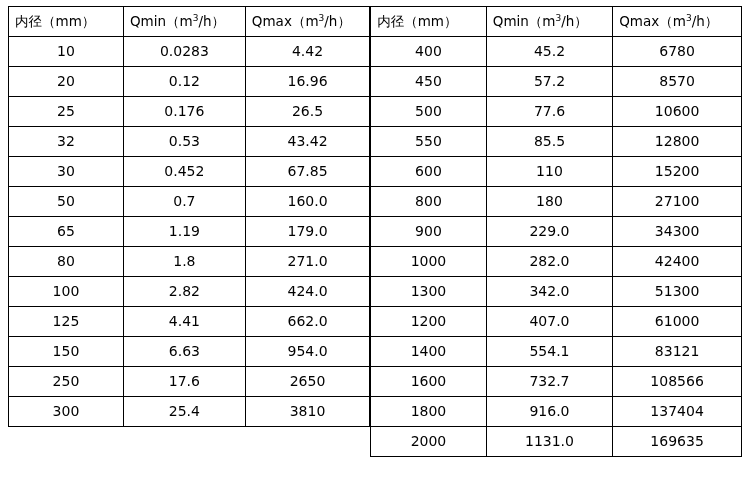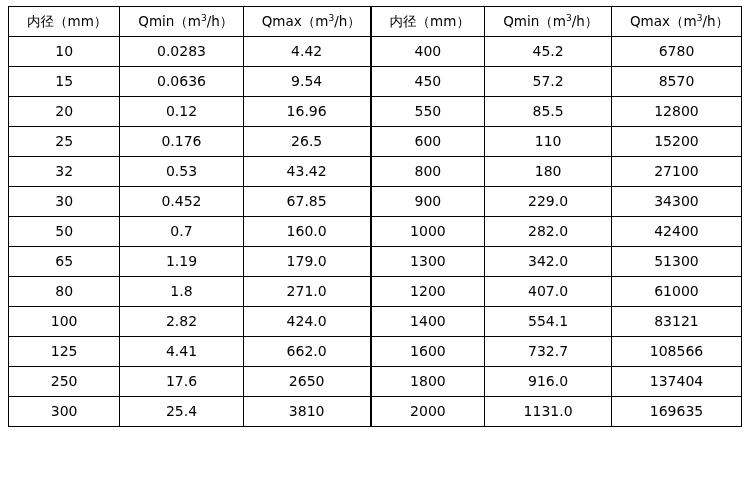--- a/index.html
+++ b/index.html
@@ -38,21 +38,21 @@
     height: 29px;
     line-height: 1.1;
     padding: 0 4px;
     text-align: center;
     font-weight: normal;
     white-space: nowrap;
     vertical-align: middle;
   }
   table.spec thead td {
     text-align: left;
-    padding-left: 18px;
+    padding-left: 6px;
   }
   
   .tbl-left td:nth-child(1), .tbl-left th:nth-child(1) { width: 110px; }
   .tbl-left td:nth-child(2), .tbl-left th:nth-child(2) { width: 115px; }
   .tbl-left td:nth-child(3), .tbl-left th:nth-child(3) { width: 117px; }
   
   .tbl-right td:nth-child(1), .tbl-right th:nth-child(1) { width: 110px; }
   .tbl-right td:nth-child(2), .tbl-right th:nth-child(2) { width: 120px; }
   .tbl-right td:nth-child(3), .tbl-right th:nth-child(3) { width: 122px; }
   sup {
@@ -75,25 +75,20 @@
           <td class="hdr-cell">Qmax（m<sup>3</sup>/h）</td>
         </tr>
       </thead>
       <tbody>
           <tr>
             <td>10</td>
             <td>0.0283</td>
             <td>4.42</td>
           </tr>
           <tr>
-            <td>15</td>
-            <td>0.0636</td>
-            <td>9.54</td>
-          </tr>
-          <tr>
             <td>20</td>
             <td>0.12</td>
             <td>16.96</td>
           </tr>
           <tr>
             <td>25</td>
             <td>0.176</td>
             <td>26.5</td>
           </tr>
           <tr>
@@ -123,20 +118,25 @@
           </tr>
           <tr>
             <td>100</td>
             <td>2.82</td>
             <td>424.0</td>
           </tr>
           <tr>
             <td>125</td>
             <td>4.41</td>
             <td>662.0</td>
+          </tr>
+          <tr>
+            <td>150</td>
+            <td>6.63</td>
+            <td>954.0</td>
           </tr>
           <tr>
             <td>250</td>
             <td>17.6</td>
             <td>2650</td>
           </tr>
           <tr>
             <td>300</td>
             <td>25.4</td>
             <td>3810</td>
@@ -157,20 +157,25 @@
             <td>400</td>
             <td>45.2</td>
             <td>6780</td>
           </tr>
           <tr>
             <td>450</td>
             <td>57.2</td>
             <td>8570</td>
           </tr>
           <tr>
+            <td>500</td>
+            <td>77.6</td>
+            <td>10600</td>
+          </tr>
+          <tr>
             <td>550</td>
             <td>85.5</td>
             <td>12800</td>
           </tr>
           <tr>
             <td>600</td>
             <td>110</td>
             <td>15200</td>
           </tr>
           <tr>

